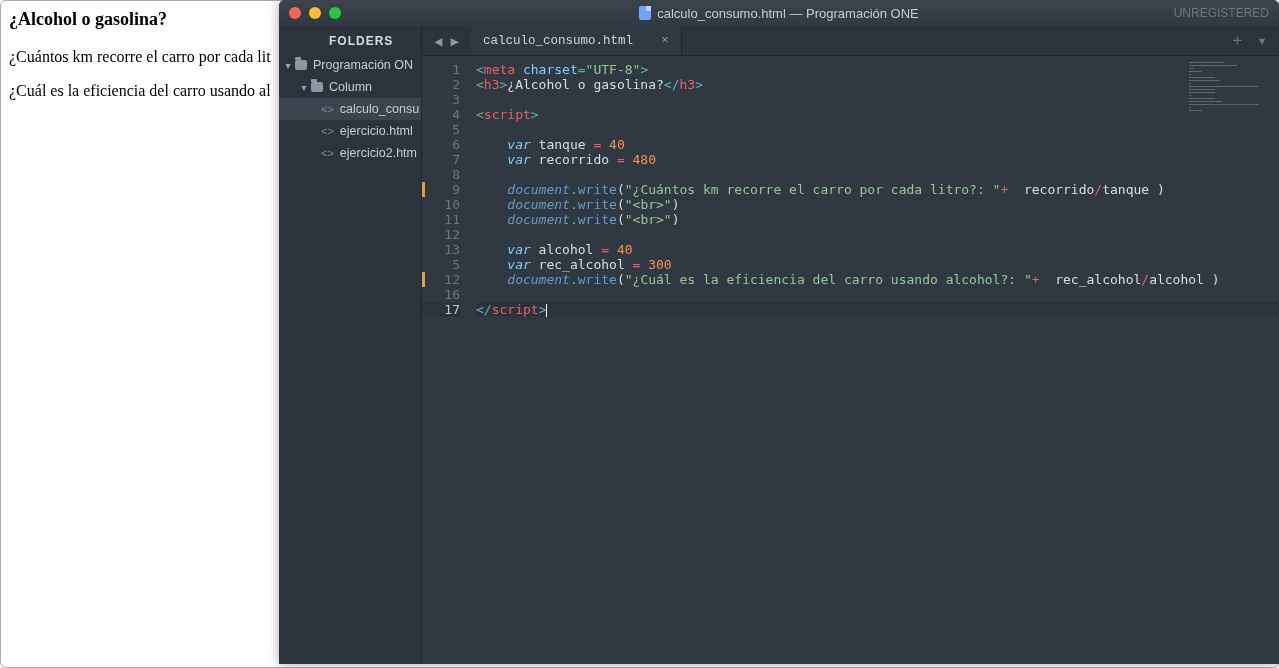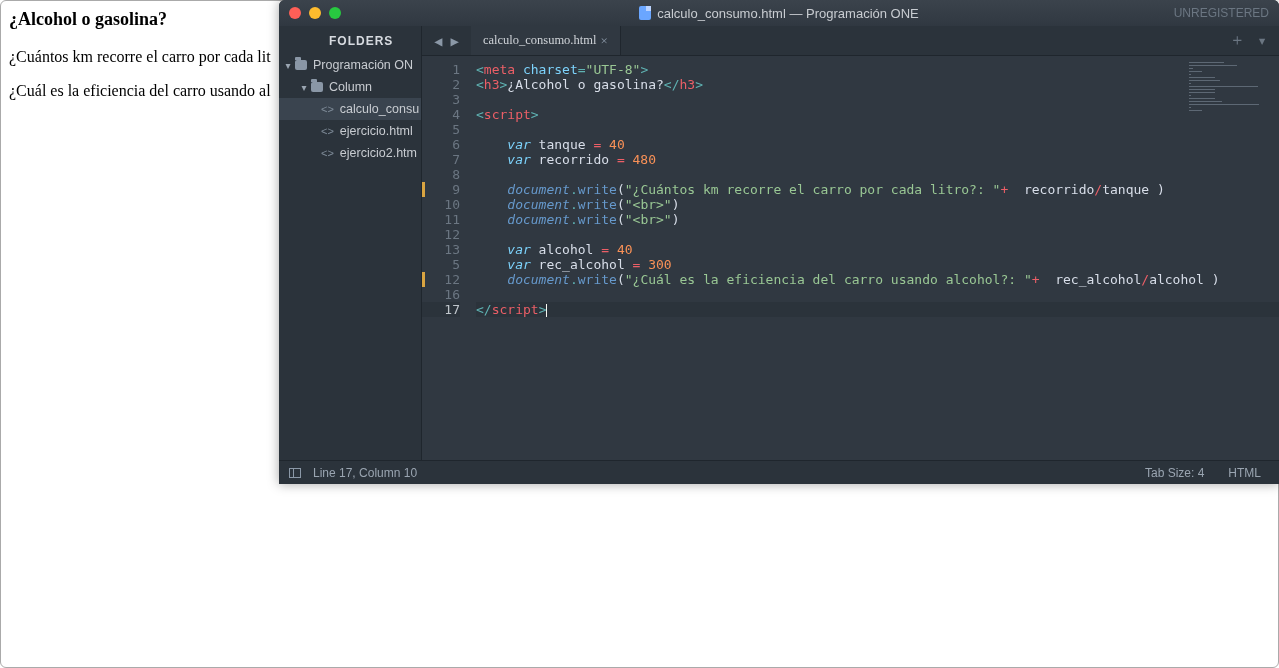--- a/index.html
+++ b/index.html
@@ -7,21 +7,21 @@
   
   .browser-page {
     position: absolute; left: 0; top: 0; width: 1279px; height: 668px;
     padding: 8px; color: #000; border: 1px solid #aaa; border-radius: 6px;
   }
   .browser-page h3 { font-size: 18px; font-weight: bold; margin-bottom: 18px; font-family: "Times New Roman", serif; }
   .browser-page p { font-size: 16px; margin-bottom: 16px; font-family: "Times New Roman", serif; }
 
   
   .editor-window {
-    position: absolute; left: 279px; top: 0; width: 1000px; height: 484px;
+    position: absolute; left: 279px; top: 0; width: 1000px; height: 664px;
     background: #303841; display: flex; flex-direction: column; border-radius: 6px 6px 0 0;
     box-shadow: 0 0 12px rgba(0,0,0,0.35);
     font-family: "SF Mono", "Menlo", "Consolas", monospace;
   }
   .titlebar {
     height: 26px; background: linear-gradient(#3b434c,#303841);
     display: flex; align-items: center; position: relative;
     border-top-left-radius: 6px; border-top-right-radius: 6px;
   }
   .traffic { display: flex; gap: 8px; margin-left: 10px; }
@@ -47,21 +47,21 @@
   .disclosure { width:10px; text-align:center; color:#9aa5b1; font-size:10px; display:inline-block;}
   .folder-glyph { width:12px; height:10px; background:#8a97a6; border-radius:2px; margin:0 6px 0 2px; display:inline-block; position:relative;}
   .folder-glyph::before{content:""; position:absolute; left:0; top:-3px; width:6px; height:3px; background:#8a97a6; border-radius:1px 1px 0 0;}
   .file-angle { color:#7f8c99; font-size:11px; margin:0 6px 0 2px; }
   .indent-0{ padding-left:4px;} .indent-1{ padding-left:20px;} .indent-2{ padding-left:40px;}
 
   
   .main { flex:1; display:flex; flex-direction:column; min-width:0; }
   .tabbar { height:30px; background:#2b333b; display:flex; align-items:stretch; border-bottom:1px solid #1f262d;}
   .nav-arrows { display:flex; align-items:center; gap:8px; padding:0 12px; color:#8b98a7; font-size:14px;}
-  .tab { display:flex; align-items:center; gap:4px; padding:0 12px; background:#303841; color:#d0d4d9; font-size:12.5px; border-right:1px solid #1f262d; font-family:Liberation Serif, serif;}
+  .tab { display:flex; align-items:center; gap:28px; padding:0 12px; background:#303841; color:#d0d4d9; font-size:12.5px; border-right:1px solid #1f262d; font-family:Liberation Mono, monospace;}
   .tab .close { color:#8b98a7; font-size:13px;}
   .tabbar-spacer { flex:1; }
   .tabbar-right { display:flex; align-items:center; gap:12px; padding:0 12px; color:#6b7682; font-size:16px;}
 
   .code-wrap { flex:1; display:flex; min-height:0; position:relative;}
   .gutter { width:44px; background:#303841; color:#6b7682; text-align:right; padding:6px 6px 0 0; font-size:13px; line-height:15px; position:relative;}
   .gutter .ln { height:15px; }
   .gutter .ln.current { background:#2b333b; color:#c0c6cc;}
   .gutter .mark-line::before { content:""; position:absolute; left:0; width:3px; height:15px; background:#d9a441; }
   .code { flex:1; padding:6px 0 0 10px; font-size:13px; line-height:15px; color:#c8ccd1; white-space:pre; position:relative;}
@@ -194,23 +194,13 @@
           <div style="width:30%"></div>
             <div style="width:38%"></div>
             <div style="width:80%"></div>
           <div style="width:2%"></div>
             <div style="width:15%"></div>
         </div>
       </div>
     </div>
   </div>
 
-  <div class="statusbar">
-    <div class="sb-left">
-      <span class="panel-icon"></span>
-      <span>Line 17, Column 10</span>
-    </div>
-    <div class="sb-right">
-      <span>Tab Size: 4</span>
-      <span>HTML</span>
-    </div>
-  </div>
 </div>
 
 </body></html>

